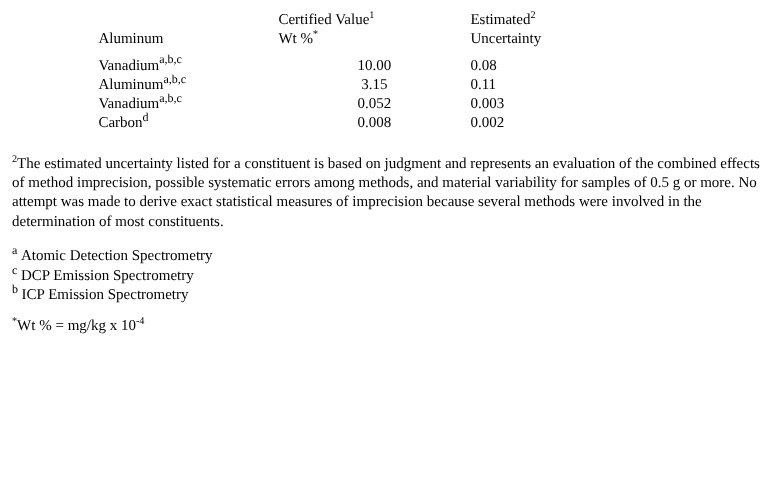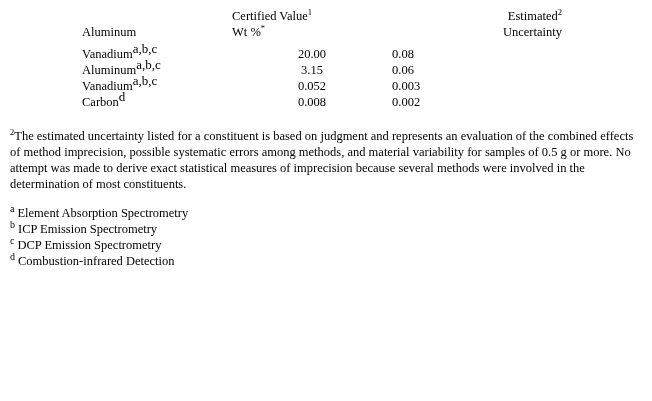--- a/index.html
+++ b/index.html
@@ -41,21 +41,21 @@
     width: 150px;
     text-align: left;
     vertical-align: bottom;
   }
   th.col-certified {
     width: 160px;
     text-align: left;
   }
   th.col-uncert {
     width: 170px;
-    text-align: right;
+    text-align: left;
   }
   .head-line1 { display: block; }
   .head-line2 { display: block; }
   .head-spacer { display: block; height: 16px; }
 
   td.c-element {
     text-align: left;
     padding-right: 10px;
   }
   td.c-value {
@@ -66,21 +66,21 @@
   }
   tbody tr td { padding-top: 1px; }
   tbody tr:first-child td { padding-top: 6px; }
 
   sup {
     font-size: 8.5px;
     vertical-align: super;
     line-height: 0;
   }
   .supletters {
-    font-size: 13px;
+    font-size: 10px;
     vertical-align: super;
     line-height: 0;
   }
 
   
   .notes {
     margin-top: 18px;
   }
   .note {
     font-size: 12.5px;
@@ -129,46 +129,46 @@
         </th>
         <th class="col-uncert">
           <span class="head-line1"><span>Estimated</span><sup>2</sup></span>
           <span class="head-line2">Uncertainty</span>
         </th>
       </tr>
     </thead>
     <tbody>
       <tr>
         <td class="c-element"><span>Vanadium</span><span class="supletters">a,b,c</span></td>
-        <td class="c-value">20.00</td>
+        <td class="c-value">10.00</td>
         <td class="c-uncert">0.08</td>
       </tr>
       <tr>
         <td class="c-element"><span>Aluminum</span><span class="supletters">a,b,c</span></td>
         <td class="c-value">3.15</td>
-        <td class="c-uncert">0.06</td>
+        <td class="c-uncert">0.11</td>
       </tr>
       <tr>
         <td class="c-element"><span>Vanadium</span><span class="supletters">a,b,c</span></td>
         <td class="c-value">0.052</td>
         <td class="c-uncert">0.003</td>
       </tr>
       <tr>
         <td class="c-element"><span>Carbon</span><span class="supletters">d</span></td>
         <td class="c-value">0.008</td>
         <td class="c-uncert">0.002</td>
       </tr>
     </tbody>
   </table>
 
   <div class="notes">
     <div class="note"><sup>2</sup><span class="note-inner">The estimated uncertainty listed for a constituent is based on judgment and represents an evaluation of the combined effects of method imprecision, possible systematic errors among methods, and material variability for samples of 0.5 g or more.  No attempt was made to derive exact statistical measures of imprecision because several methods were involved in the determination of most constituents.</span></div>
   </div>
 
   <div class="methods">
-    <div class="method"><span class="mk">a</span><span>Element Absorption Spectrometry</span></div>
+    <div class="method"><span class="mk">a</span><span>Atomic Detection Spectrometry</span></div>
+    <div class="method"><span class="mk">c</span><span>DCP Emission Spectrometry</span></div>
     <div class="method"><span class="mk">b</span><span>ICP Emission Spectrometry</span></div>
-    <div class="method"><span class="mk">c</span><span>DCP Emission Spectrometry</span></div>
-    <div class="method"><span class="mk">d</span><span>Combustion-infrared Detection</span></div>
   </div>
 
+  <div class="footnote-final"><sup>*</sup><span>Wt %  =  mg/kg x 10</span><sup>-4</sup></div>
 
 </div>
 
 </body></html>

